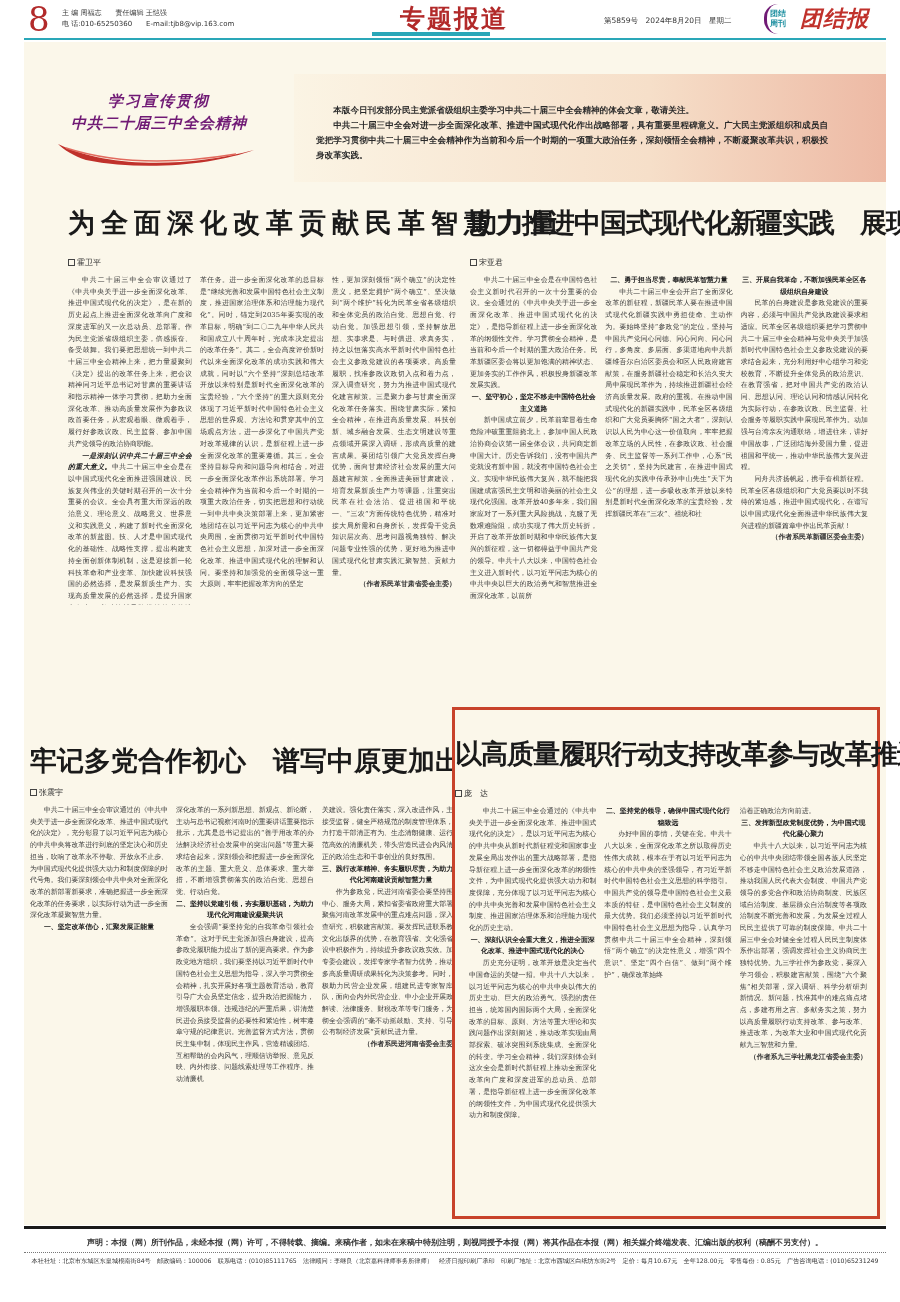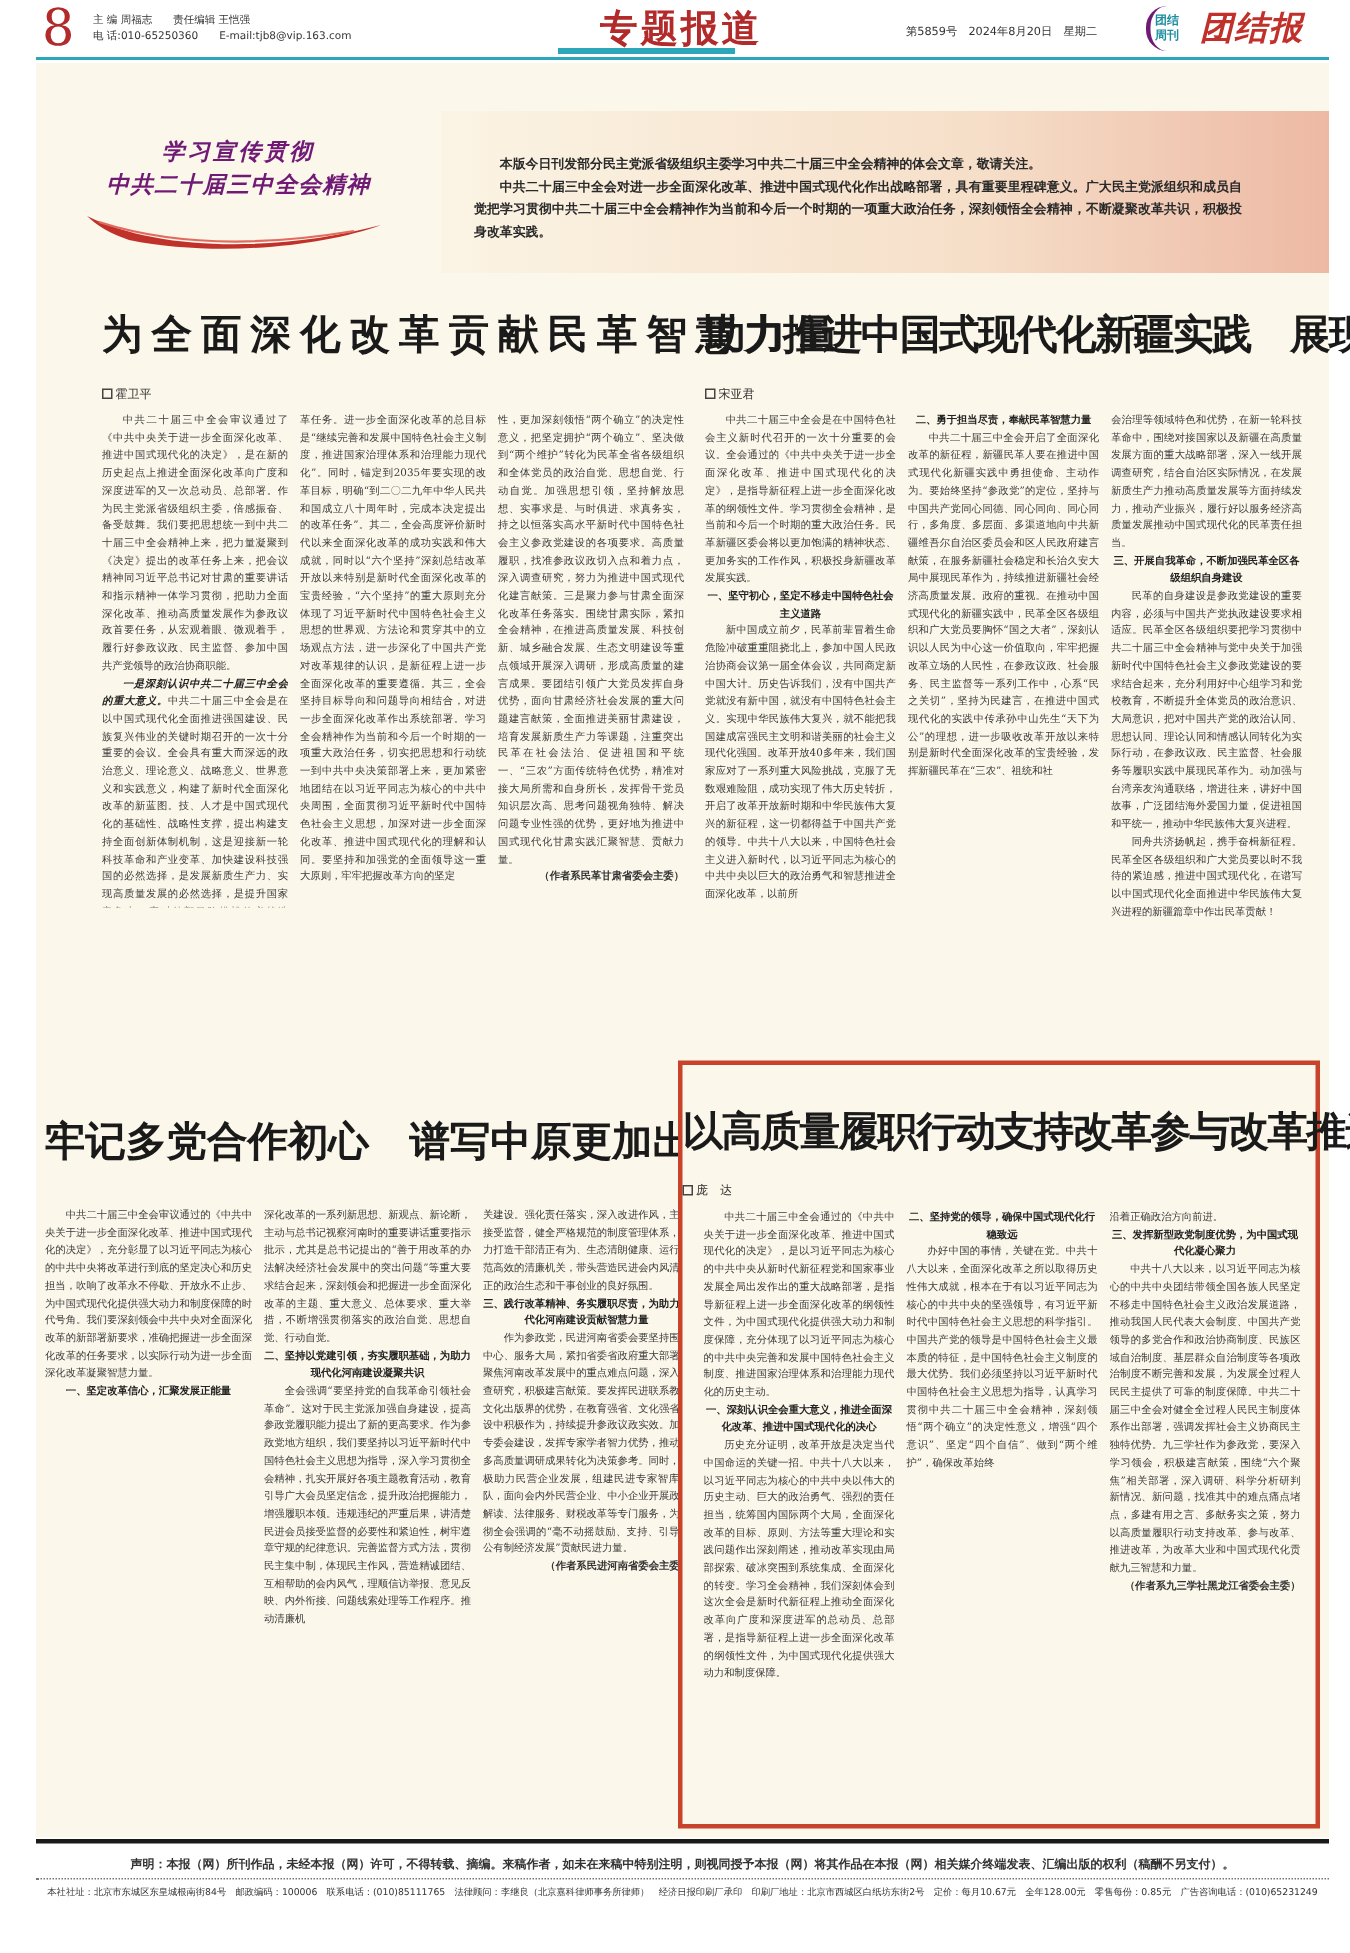--- a/index.html
+++ b/index.html
@@ -133,31 +133,31 @@
     <div class="col">
       <p>中共二十届三中全会是在中国特色社会主义新时代召开的一次十分重要的会议。全会通过的《中共中央关于进一步全面深化改革、推进中国式现代化的决定》，是指导新征程上进一步全面深化改革的纲领性文件。学习贯彻全会精神，是当前和今后一个时期的重大政治任务。民革新疆区委会将以更加饱满的精神状态、更加务实的工作作风，积极投身新疆改革发展实践。</p>
       <p class="subc">一、坚守初心，坚定不移走中国特色社会主义道路</p>
       <p>新中国成立前夕，民革前辈冒着生命危险冲破重重阻挠北上，参加中国人民政治协商会议第一届全体会议，共同商定新中国大计。历史告诉我们，没有中国共产党就没有新中国，就没有中国特色社会主义。实现中华民族伟大复兴，就不能把我国建成富强民主文明和谐美丽的社会主义现代化强国。改革开放40多年来，我们国家应对了一系列重大风险挑战，克服了无数艰难险阻，成功实现了伟大历史转折，开启了改革开放新时期和中华民族伟大复兴的新征程，这一切都得益于中国共产党的领导。中共十八大以来，中国特色社会主义进入新时代，以习近平同志为核心的中共中央以巨大的政治勇气和智慧推进全面深化改革，以前所</p>
     </div>
     <div class="col">
       <p class="subc">二、勇于担当尽责，奉献民革智慧力量</p>
       <p>中共二十届三中全会开启了全面深化改革的新征程，新疆民革人要在推进中国式现代化新疆实践中勇担使命、主动作为。要始终坚持“参政党”的定位，坚持与中国共产党同心同德、同心同向、同心同行，多角度、多层面、多渠道地向中共新疆维吾尔自治区委员会和区人民政府建言献策，在服务新疆社会稳定和长治久安大局中展现民革作为，持续推进新疆社会经济高质量发展。政府的重视。在推动中国式现代化的新疆实践中，民革全区各级组织和广大党员要胸怀“国之大者”，深刻认识以人民为中心这一价值取向，牢牢把握改革立场的人民性，在参政议政、社会服务、民主监督等一系列工作中，心系“民之关切”，坚持为民建言，在推进中国式现代化的实践中传承孙中山先生“天下为公”的理想，进一步吸收改革开放以来特别是新时代全面深化改革的宝贵经验，发挥新疆民革在“三农”、祖统和社</p>
     </div>
     <div class="col">
-      <p style="text-indent:0">会治理等领域特色和优势，在新一轮科技革命中，围绕对接国家以及新疆在高质量发展方面的重大战略部署，深入一线开展调查研究，结合自治区实际情况，在发展新质生产力推动高质量发展等方面持续发力，推动产业振兴，履行好以服务经济高质量发展推动中国式现代化的民革责任担当。</p>
       <p class="subc">三、开展自我革命，不断加强民革全区各级组织自身建设</p>
-      <p>民革的自身建设是参政党建设的重要内容，必须与中国共产党执政建设要求相适应。民革全区各级组织要把学习贯彻中共二十届三中全会精神与党中央关于加强新时代中国特色社会主义参政党建设的要求结合起来，充分利用好中心组学习和党校教育，不断提升全体党员的政治意识、大局意识，把对中国共产党的政治认同、思想认同、理论认同和情感认同转化为实际行动，在参政议政、民主监督、社会服务等履职实践中展现民革作为。动加强与台湾亲友沟通联络，增进往来，讲好中国故事，广泛团结海外爱国力量，促进祖国和平统一，推动中华民族伟大复兴进程。</p>
+      <p>民革的自身建设是参政党建设的重要内容，必须与中国共产党执政建设要求相适应。民革全区各级组织要把学习贯彻中共二十届三中全会精神与党中央关于加强新时代中国特色社会主义参政党建设的要求结合起来，充分利用好中心组学习和党校教育，不断提升全体党员的政治意识、在教育强省，把对中国共产党的政治认同、思想认同、理论认同和情感认同转化为实际行动，在参政议政、民主监督、社会服务等履职实践中展现民革作为。动加强与台湾亲友沟通联络，增进往来，讲好中国故事，广泛团结海外爱国力量，促进祖国和平统一，推动中华民族伟大复兴进程。</p>
       <p>同舟共济扬帆起，携手奋楫新征程。民革全区各级组织和广大党员要以时不我待的紧迫感，推进中国式现代化，在谱写以中国式现代化全面推进中华民族伟大复兴进程的新疆篇章中作出民革贡献！</p>
       <p class="note">（作者系民革新疆区委会主委）</p>
     </div>
   </div>
 </article>
 
 <article class="article" id="art3">
   <h2 class="headline">牢记多党合作初心　谱写中原更加出彩新篇章</h2>
+  <div class="byline"><span class="box"></span><span>张震宇</span></div>
   <div class="cols">
     <div class="col">
       <p>中共二十届三中全会审议通过的《中共中央关于进一步全面深化改革、推进中国式现代化的决定》，充分彰显了以习近平同志为核心的中共中央将改革进行到底的坚定决心和历史担当，吹响了改革永不停歇、开放永不止步、为中国式现代化提供强大动力和制度保障的时代号角。我们要深刻领会中共中央对全面深化改革的新部署新要求，准确把握进一步全面深化改革的任务要求，以实际行动为进一步全面深化改革凝聚智慧力量。</p>
       <p class="subc">一、坚定改革信心，汇聚发展正能量</p>
     </div>
     <div class="col">
       <p style="text-indent:0">深化改革的一系列新思想、新观点、新论断，主动与总书记视察河南时的重要讲话重要指示批示，尤其是总书记提出的“善于用改革的办法解决经济社会发展中的突出问题”等重大要求结合起来，深刻领会和把握进一步全面深化改革的主题、重大意义、总体要求、重大举措，不断增强贯彻落实的政治自觉、思想自觉、行动自觉。</p>
       <p class="subc">二、坚持以党建引领，夯实履职基础，为助力现代化河南建设凝聚共识</p>
       <p>全会强调“要坚持党的自我革命引领社会革命”。这对于民主党派加强自身建设，提高参政党履职能力提出了新的更高要求。作为参政党地方组织，我们要坚持以习近平新时代中国特色社会主义思想为指导，深入学习贯彻全会精神，扎实开展好各项主题教育活动，教育引导广大会员坚定信念，提升政治把握能力，增强履职本领。违规违纪的严重后果，讲清楚民进会员接受监督的必要性和紧迫性，树牢遵章守规的纪律意识。完善监督方式方法，贯彻民主集中制，体现民主作风，营造精诚团结、互相帮助的会内风气，理顺信访举报、意见反映、内外衔接、问题线索处理等工作程序。推动清廉机</p>
     </div>

